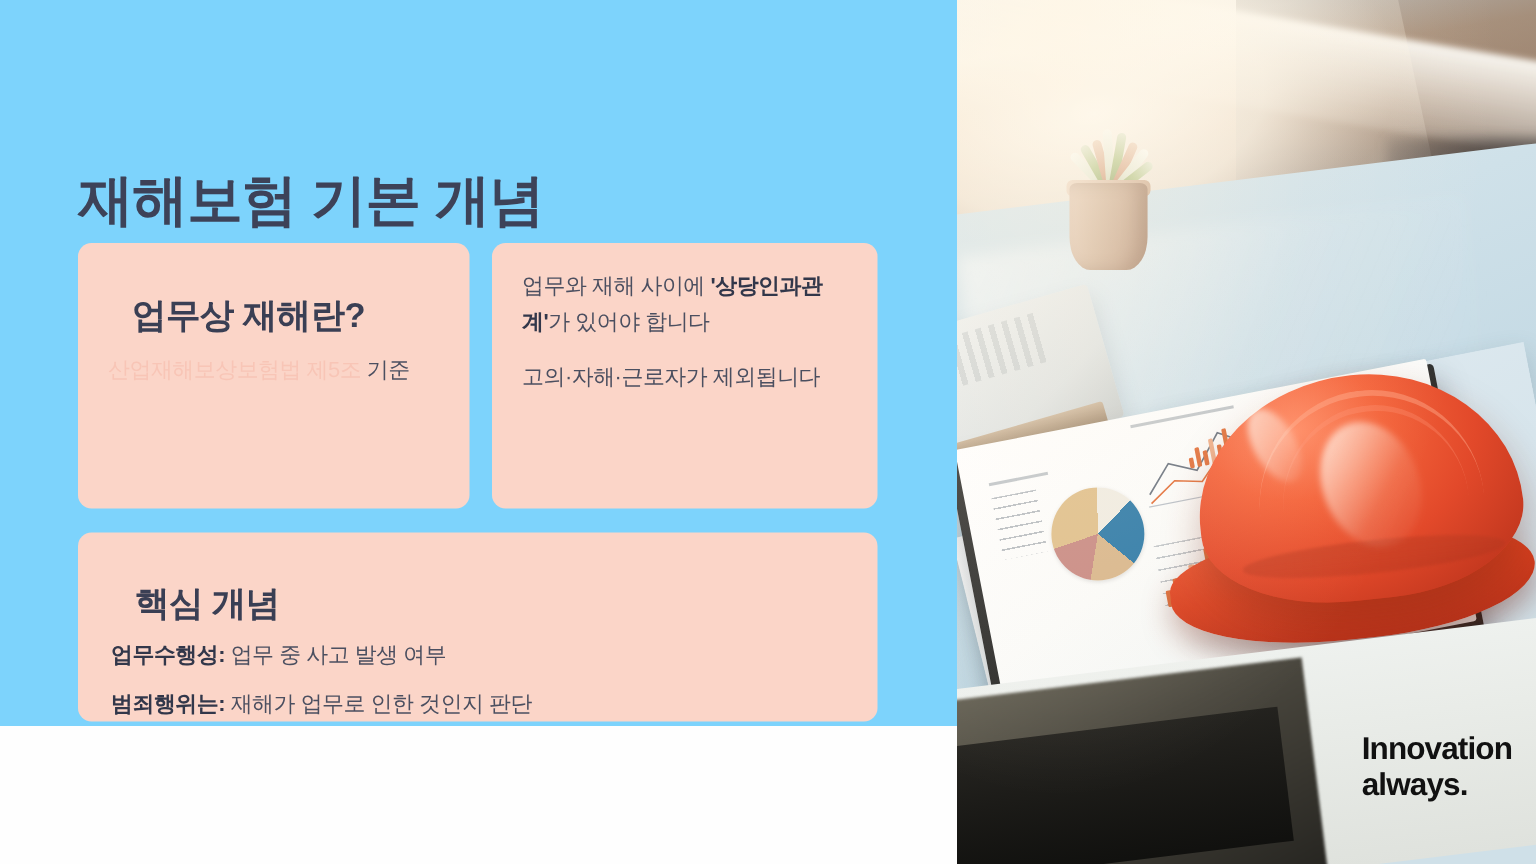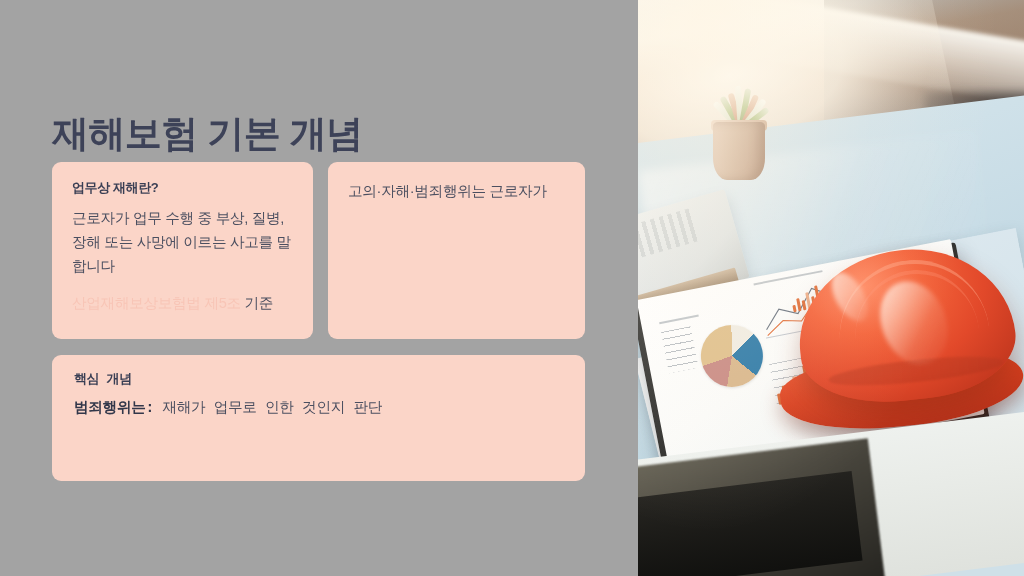--- a/index.html
+++ b/index.html
@@ -19,22 +19,22 @@
     width: 1024px;
     height: 576px;
     background: #fefefe;
     display: flex;
   }
 
   
   .content-panel {
     position: relative;
     width: 638px;
-    height: 576px;
-    background: #a3a3a3;
+    height: 484px;
+    background: #7dd3fc;
     box-sizing: border-box;
   }
 
   .slide-title {
     position: absolute;
     left: 52px;
     top: 87px;
     font-size: 37px;
     font-weight: 700;
     letter-spacing: -0.6px;
@@ -43,26 +43,26 @@
     white-space: nowrap;
   }
 
   .card {
     position: absolute;
     background: #fbd5c8;
     border-radius: 9px;
     box-sizing: border-box;
   }
   .card-title {
-    font-size: 13px;
+    font-size: 23px;
     font-weight: 700;
     color: #3a3f54;
     letter-spacing: -0.4px;
     line-height: 1.25;
-    margin: 0;
+    margin: 16px;
   }
   .card-body {
     font-size: 14.6px;
     font-weight: 400;
     color: #4b4f60;
     letter-spacing: -0.3px;
     line-height: 1.62;
     margin: 0;
   }
   .card-body b {
@@ -113,21 +113,20 @@
   #card-criteria .card-title { margin-bottom: 11px; }
   #card-criteria .card-body  { margin-bottom: 14px; }
 
   
   #card-key-concepts {
     left: 52px;
     top: 355px;
     width: 533px;
     height: 126px;
     padding: 17px 22px 0 22px;
-    font-family: Liberation Mono, monospace;
   }
   #card-key-concepts .card-title { margin-bottom: 9px; }
   #card-key-concepts .card-kv + .card-kv { margin-top: 10px; }
 
   
   .image-panel {
     position: relative;
     width: 386px;
     height: 576px;
     overflow: hidden;
@@ -452,34 +451,31 @@
 <body>
 
 <div class="slide">
 
   <div class="content-panel">
 
     <h1 class="slide-title">재해보험 기본 개념</h1>
 
     <div class="card" id="card-definition">
       <h2 class="card-title">업무상 재해란?</h2>
-      <p class="card-body">
-        <span>근로자가 업무 수행 중 부상, 질병,</span><br>
-        <span>장해 또는 사망에 이르는 사고를 말</span><br>
-        <span>합니다</span>
-      </p>
       <p class="card-note"><span class="faded">산업재해보상보험법 제5조</span><span> 기준</span></p>
     </div>
 
     <div class="card" id="card-criteria">
-      <p class="card-body">고의·자해·범죄행위는 근로자가</p>
+      <p class="card-body"><span>업무와 재해 사이에 </span><b>'상당인과관계'</b><span>가 있어야 합니다</span></p>
+      <p class="card-body">고의·자해·근로자가 제외됩니다</p>
     </div>
 
     <div class="card" id="card-key-concepts">
       <h2 class="card-title">핵심 개념</h2>
+      <p class="card-kv"><b>업무수행성:</b><span> 업무 중 사고 발생 여부</span></p>
       <p class="card-kv"><b>범죄행위는:</b><span> 재해가 업무로 인한 것인지 판단</span></p>
     </div>
 
   </div>
 
   <div class="image-panel">
     <div class="photo">
 
       <div class="wall"></div>
       <div class="wall-dark"></div>
@@ -581,16 +577,18 @@
       </div>
 
       <div class="desk-front"></div>
       <div class="desk-under"></div>
       <div class="desk-leg-dark"></div>
 
       <div class="warm-wash"></div>
     </div>
 
     <div class="tagline">
+      <span>Innovation</span>
+      <span>always.</span>
     </div>
   </div>
 
 </div>
 
 </body></html>

